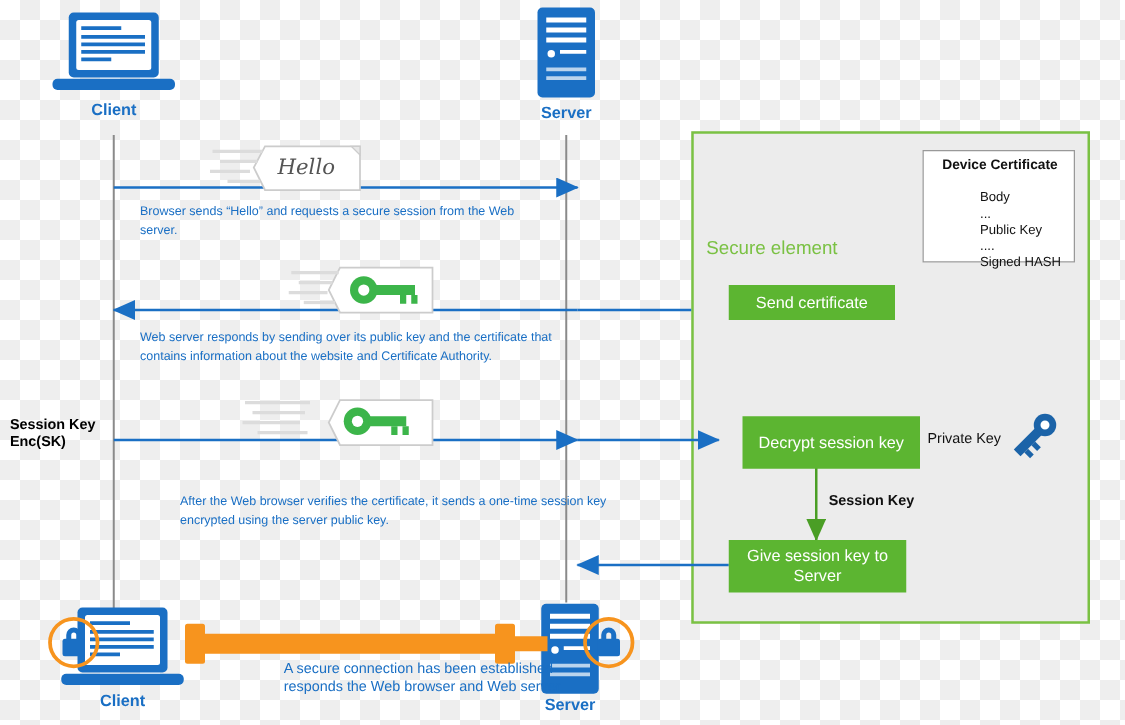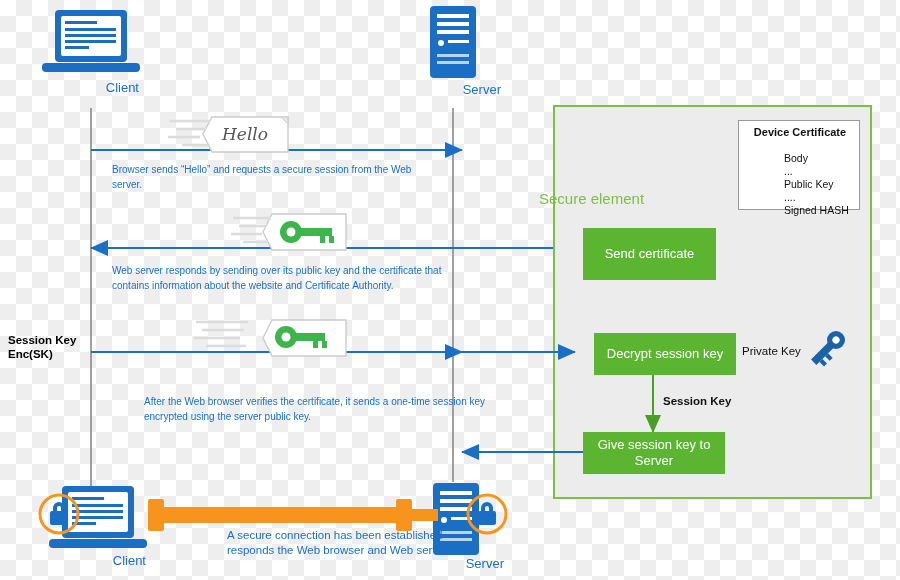--- a/index.html
+++ b/index.html
@@ -15,30 +15,30 @@
     background-image:
       linear-gradient(45deg,#eeeeee 25%,transparent 25%,transparent 75%,#eeeeee 75%),
       linear-gradient(45deg,#eeeeee 25%,transparent 25%,transparent 75%,#eeeeee 75%);
     background-size:32px 32px;
     background-position:0 0,16px 16px;
     background-color:#ffffff;
   }
   .canvas{position:absolute;left:0;top:0;width:900px;height:580px;}
   .abs{position:absolute;}
   .label{
-    font-size:13px;color:#1a6fc4;text-align:right;font-weight:400;
+    font-size:13px;color:#1a6fc4;text-align:center;font-weight:700;
   }
 
   
   .se-panel{
     position:absolute;left:553px;top:105px;width:315px;height:390px;
     background:#ececec;border:2px solid #7ac143;
   }
   .se-title{
-    position:absolute;left:539px;top:190px;width:200px;
+    position:absolute;left:565px;top:190px;width:200px;
     font-size:15px;color:#7ac143;font-weight:400;
   }
   .cert-box{
     position:absolute;left:738px;top:120px;width:120px;height:88px;
     background:#ffffff;border:1px solid #999999;
   }
   .cert-title{
     position:absolute;left:735px;top:126px;width:130px;
     font-size:11px;font-weight:bold;color:#111;text-align:center;
   }
@@ -261,21 +261,21 @@
 <div class="cert-box"></div>
 <div class="cert-title">Device Certificate</div>
 <div class="cert-lines">
   <div>Body</div>
   <div>...</div>
   <div>Public Key</div>
   <div>....</div>
   <div>Signed HASH</div>
 </div>
 
-<div class="gbtn" style="left:583px;top:228px;width:133px;height:52px;">Send certificate</div>
+<div class="gbtn" style="left:583px;top:228px;width:133px;height:28px;">Send certificate</div>
 <div class="gbtn" style="left:594px;top:333px;width:142px;height:42px;">Decrypt session key</div>
 <div class="gbtn" style="left:583px;top:432px;width:142px;height:42px;">Give session key to Server</div>
 
 <div class="sess-key-mid" style="left:663px;top:395px;">Session Key</div>
 <div class="priv-key-label" style="left:742px;top:345px;">Private Key</div>
 
 <div class="bottom-text" style="left:182px;top:528px;width:260px;">A secure connection has been established</div>
 <div class="bottom-text" style="left:182px;top:543px;width:260px;">responds the Web browser and Web server</div>
 
 </body></html>

